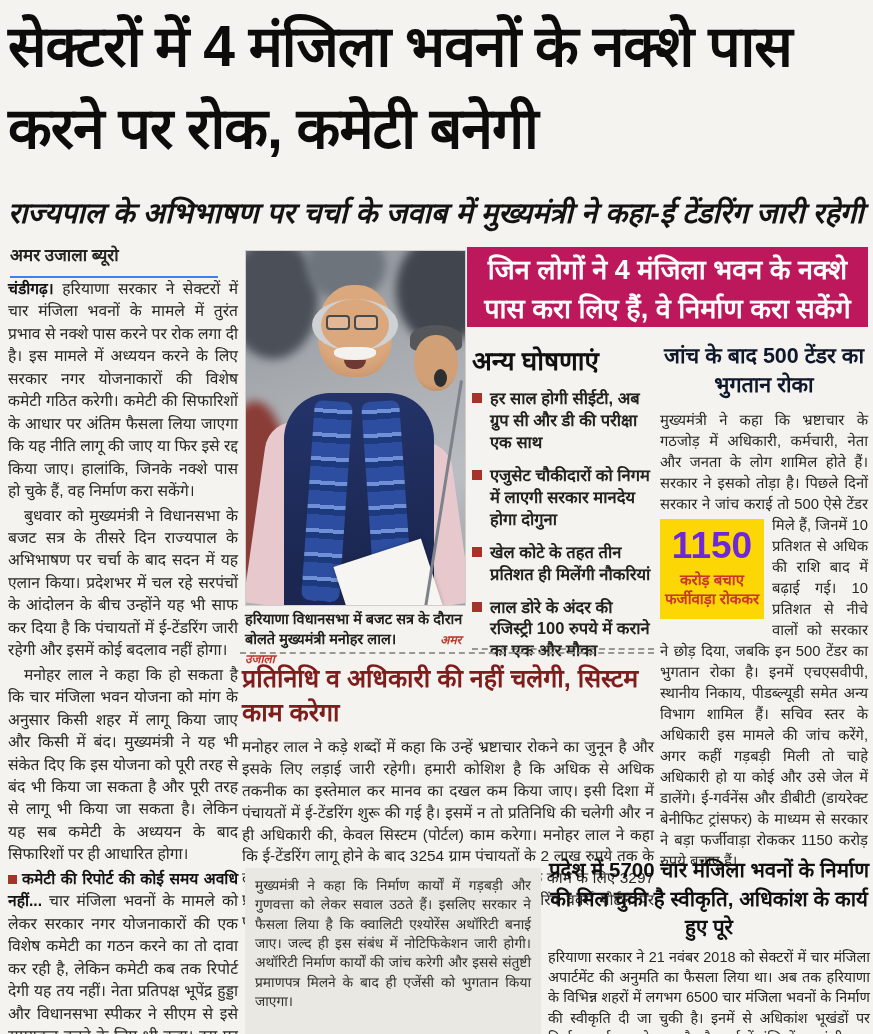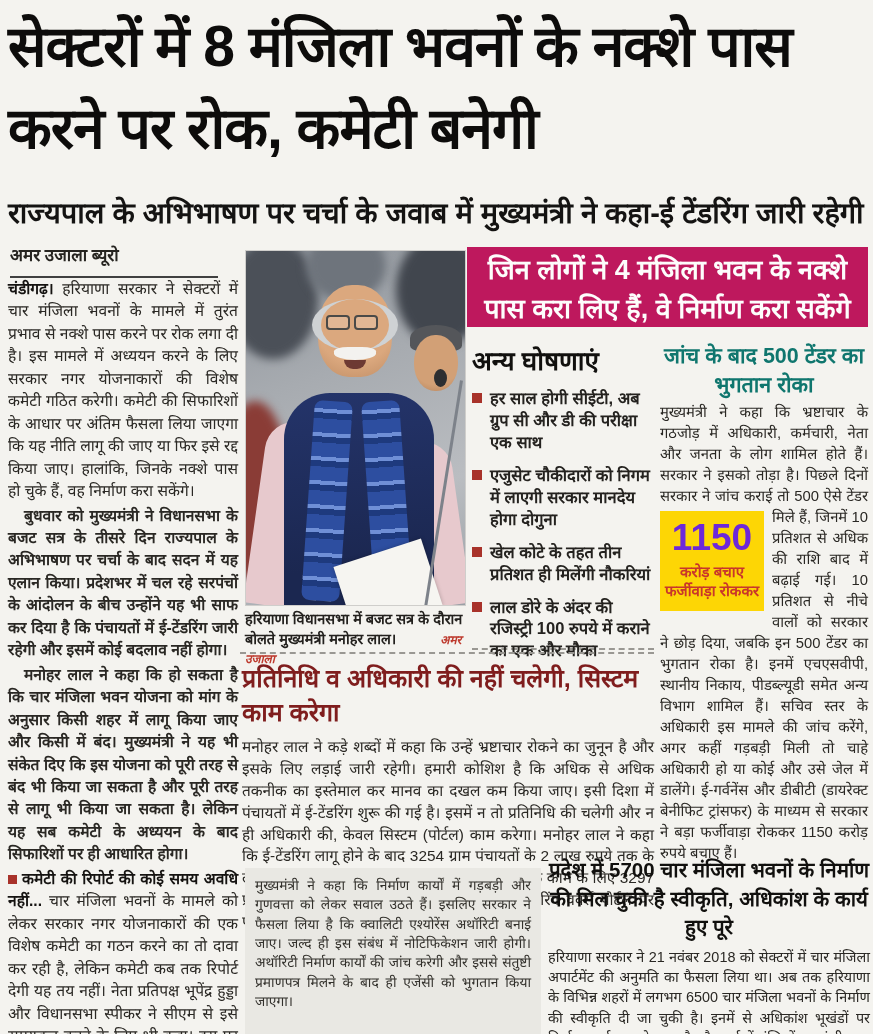--- a/index.html
+++ b/index.html
@@ -10,34 +10,34 @@
     background:#f4f3ef; overflow:hidden;
   }
   
   .headline {
     position:absolute; left:8px; top:6px; width:856px;
     font-size:57px; line-height:1.43; font-weight:800; color:#0d0c0b;
     letter-spacing:-1px;
   }
   .subheadline {
     position:absolute; left:8px; top:192px; width:856px;
-    font-size:29px; font-weight:700; color:#141312;
+    font-size:29px; font-weight:700; color:#141312;font-style:italic;
   }
   .byline {
     position:absolute; left:10px; top:243px; width:208px;
     font-size:17px; font-weight:700; color:#262420;
-    border-bottom:2px solid #404040; padding-bottom:10px;
+    border-bottom:2px solid #3b82f6; padding-bottom:10px;
   }
   
   .left-col {
     position:absolute; left:8px; top:278px; width:230px;
     font-size:15.6px; line-height:1.44; text-align:justify; color:#2a2824;
   }
   .left-col p { margin-bottom:2px; }
-  .left-col p.indent { text-indent:16px;font-weight:bold; }
+  .left-col p.indent { text-indent:16px; }
   .lead { font-weight:800; color:#151311; }
   .sq {
     display:inline-block; width:9px; height:9px; background:#a8322a;
     margin-right:5px; vertical-align:middle;
   }
   
   .photo {
     position:absolute; left:245px; top:250px; width:221px; height:356px;
     background:linear-gradient(160deg,#8e949b 0%,#a7abb0 35%,#babdc1 70%,#9aa0a6 100%);
     overflow:hidden; border:1px solid #cfcecb;
@@ -124,21 +124,21 @@
   }
   .announcements li .bullet {
     position:absolute; left:0; top:5px; width:10px; height:10px; background:#a8322a;
   }
   
   .tender {
     position:absolute; left:660px; top:342px; width:208px;
   }
   .tender h3 {
     font-size:21.5px; font-weight:800; line-height:1.35; text-align:center;
-    color:#0f766e; margin-bottom:2px;
+    color:#0f172a; margin-bottom:10px;
   }
   .tender .body { font-size:14.8px; line-height:1.42; text-align:justify; color:#2a2824; }
   .savings-box {
     float:left; width:104px; margin:4px 8px 2px 0; background:#fdd605;
     text-align:center; padding:8px 4px 10px;
   }
   .savings-box .amount { font-size:37px; font-weight:800; color:#6d28d9; line-height:1.05; }
   .savings-box .label { font-size:15px; font-weight:800; color:#c9362b; line-height:1.3; margin-top:4px; }
   
   .sys-divider {
@@ -161,21 +161,21 @@
     position:absolute; left:548px; top:856px; width:322px; height:178px;
   }
   .approval h3 { font-size:20.5px; font-weight:800; line-height:1.4; text-align:center; color:#11100e; margin-bottom:5px; }
   .approval .body { font-size:14.4px; line-height:1.4; text-align:justify; color:#2a2824; }
 </style>
 </head>
 <body>
 
 <div class="page">
 
-  <h1 class="headline">सेक्टरों में 8 मंजिला भवनों के नक्शे पास करने पर रोक, कमेटी बनेगी</h1>
+  <h1 class="headline">सेक्टरों में 4 मंजिला भवनों के नक्शे पास करने पर रोक, कमेटी बनेगी</h1>
   <h2 class="subheadline">राज्यपाल के अभिभाषण पर चर्चा के जवाब में मुख्यमंत्री ने कहा-ई टेंडरिंग जारी रहेगी</h2>
   <div class="byline">अमर उजाला ब्यूरो</div>
 
   <div class="left-col">
     <p><b class="lead">चंडीगढ़।</b> <span>हरियाणा सरकार ने सेक्टरों में चार मंजिला भवनों के मामले में तुरंत प्रभाव से नक्शे पास करने पर रोक लगा दी है। इस मामले में अध्ययन करने के लिए सरकार नगर योजनाकारों की विशेष कमेटी गठित करेगी। कमेटी की सिफारिशों के आधार पर अंतिम फैसला लिया जाएगा कि यह नीति लागू की जाए या फिर इसे रद्द किया जाए। हालांकि, जिनके नक्शे पास हो चुके हैं, वह निर्माण करा सकेंगे।</span></p>
     <p class="indent"><span>बुधवार को मुख्यमंत्री ने विधानसभा के बजट सत्र के तीसरे दिन राज्यपाल के अभिभाषण पर चर्चा के बाद सदन में यह एलान किया। प्रदेशभर में चल रहे सरपंचों के आंदोलन के बीच उन्होंने यह भी साफ कर दिया है कि पंचायतों में ई-टेंडरिंग जारी रहेगी और इसमें कोई बदलाव नहीं होगा।</span></p>
     <p class="indent"><span>मनोहर लाल ने कहा कि हो सकता है कि चार मंजिला भवन योजना को मांग के अनुसार किसी शहर में लागू किया जाए और किसी में बंद। मुख्यमंत्री ने यह भी संकेत दिए कि इस योजना को पूरी तरह से बंद भी किया जा सकता है और पूरी तरह से लागू भी किया जा सकता है। लेकिन यह सब कमेटी के अध्ययन के बाद सिफारिशों पर ही आधारित होगा।</span></p>
     <p><span class="sq"></span><b class="lead">कमेटी की रिपोर्ट की कोई समय अवधि नहीं...</b> <span>चार मंजिला भवनों के मामले को लेकर सरकार नगर योजनाकारों की एक विशेष कमेटी का गठन करने का तो दावा कर रही है, लेकिन कमेटी कब तक रिपोर्ट देगी यह तय नहीं। नेता प्रतिपक्ष भूपेंद्र हुड्डा और विधानसभा स्पीकर ने सीएम से इसे समयबद्ध करने के लिए भी कहा। इस पर सीएम ने कहा कि कमेटी की रिपोर्ट 15 दिन में भी आ सकती है और पांच साल भी लग सकते हैं।</span></p>
   </div>
 

